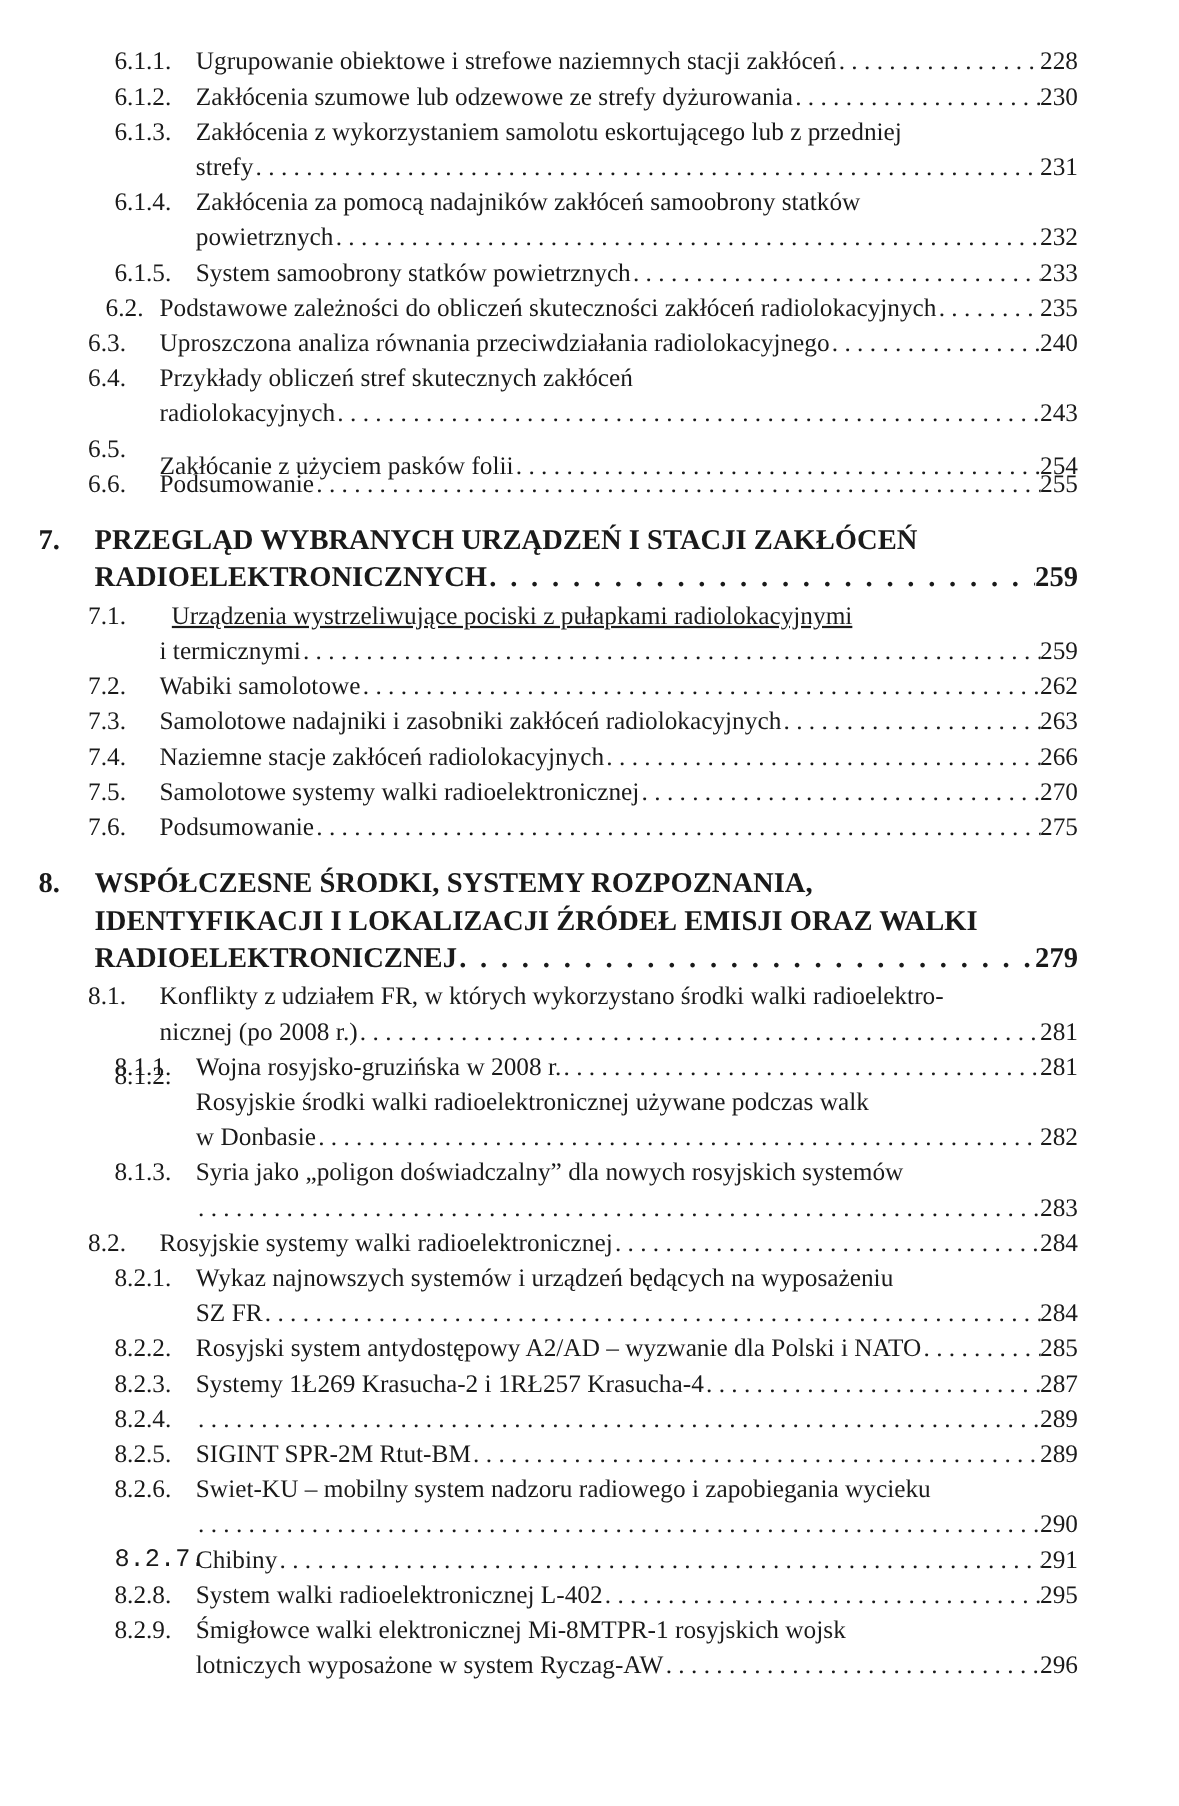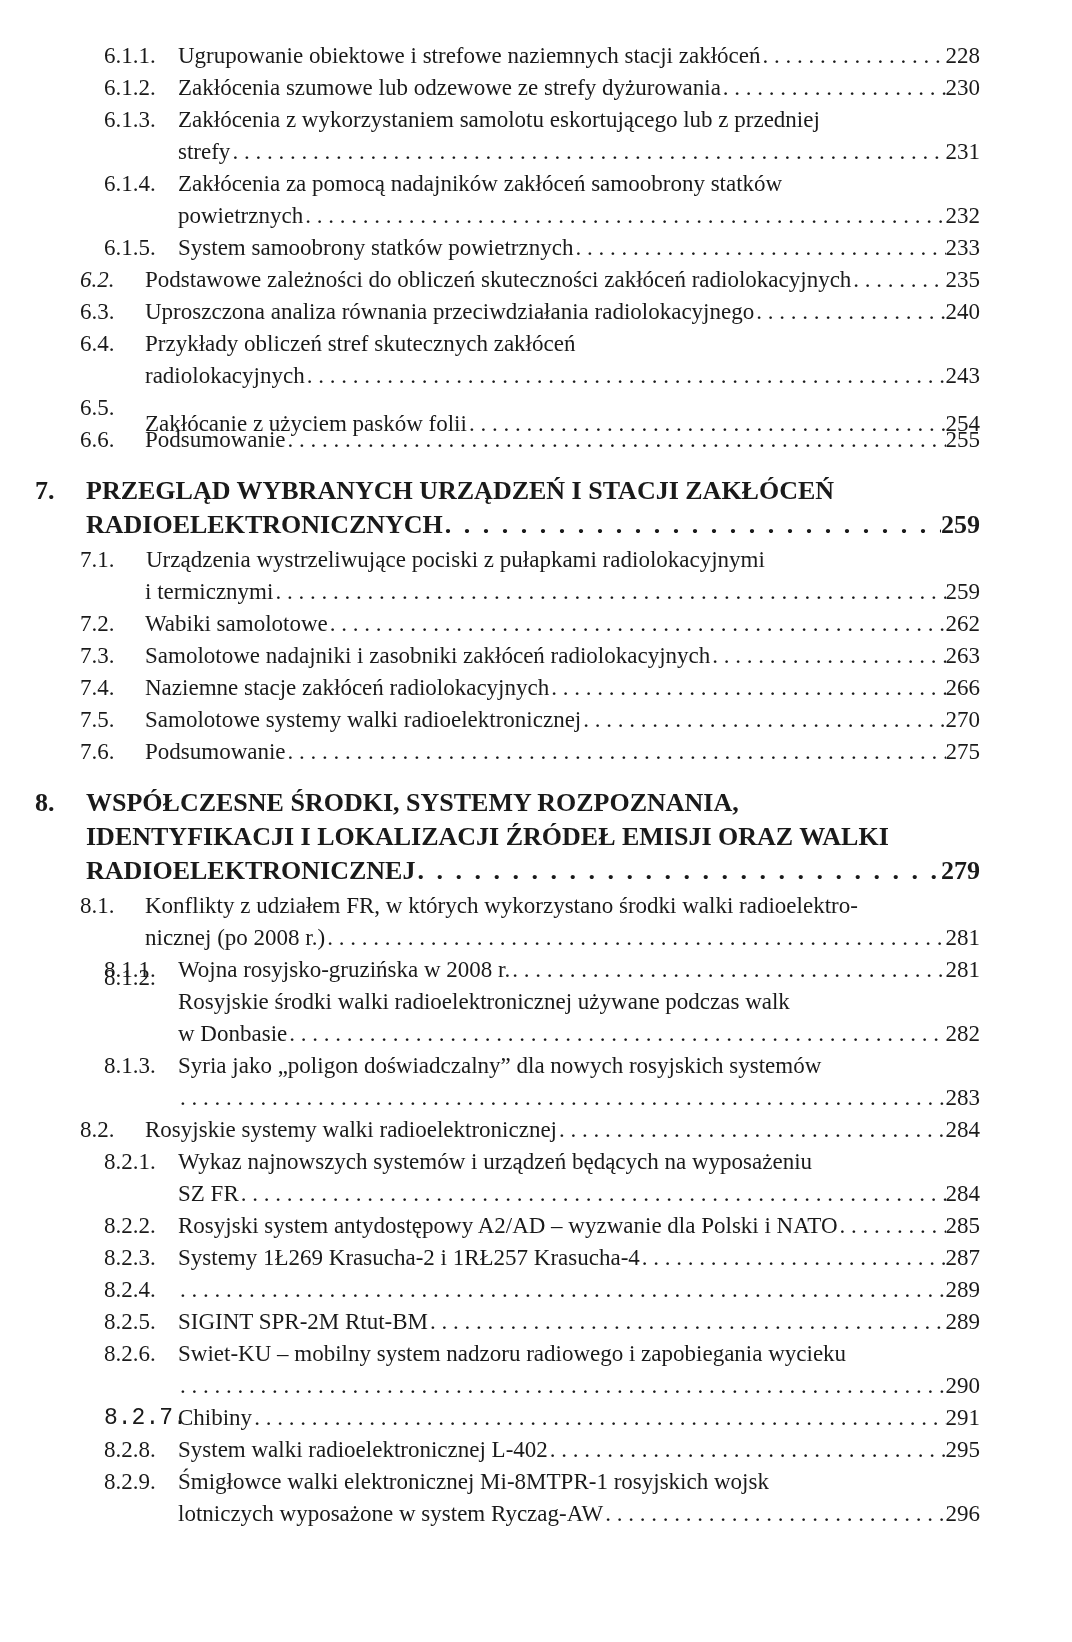--- a/index.html
+++ b/index.html
@@ -60,21 +60,21 @@
     </div>
     <div class="entry">
       <span class="num" style="left: 104px; top: 232px;">6.1.5.</span>
       <div class="line lead" style="left: 178px; top: 232px; width: 802px;">
         <span class="txt">System samoobrony statków powietrznych</span>
         <span class="dots"></span>
         <span class="pg">233</span>
       </div>
     </div>
     <div class="entry">
-      <span class="num" style="left: 80px; top: 264px; font-style: italic;">6.2.</span>
+      <span class="num" style="left: 96px; top: 264px;">6.2.</span>
       <div class="line lead" style="left: 145px; top: 264px; width: 835px;">
         <span class="txt">Podstawowe zależności do obliczeń skuteczności zakłóceń radiolokacyjnych</span>
         <span class="dots"></span>
         <span class="pg">235</span>
       </div>
     </div>
     <div class="entry">
       <span class="num" style="left: 80px; top: 296px;">6.3.</span>
       <div class="line lead" style="left: 145px; top: 296px; width: 835px;">
         <span class="txt">Uproszczona analiza równania przeciwdziałania radiolokacyjnego</span>
@@ -111,21 +111,21 @@
       <span class="num" style="left: 35px; top: 474px;">7.</span>
       <div class="line" style="left: 86px; top: 474px; width: 894px;"><span class="txt">PRZEGLĄD WYBRANYCH URZĄDZEŃ I STACJI ZAKŁÓCEŃ</span></div>
       <div class="line lead" style="left: 86px; top: 508px; width: 894px;">
         <span class="txt">RADIOELEKTRONICZNYCH</span>
         <span class="dots"></span>
         <span class="pg">259</span>
       </div>
     </div>
     <div class="entry">
       <span class="num" style="left: 80px; top: 544px;">7.1.</span>
-      <div class="line" style="left: 146px; top: 544px; width: 835px;"><span class="txt">Urządzenia wystrzeliwujące pociski z pułapkami radiolokacyjnymi</span></div>
+      <div class="line" style="left: 156px; top: 544px; width: 835px; text-decoration: underline;"><span class="txt">Urządzenia wystrzeliwujące pociski z pułapkami radiolokacyjnymi</span></div>
       <div class="line lead" style="left: 145px; top: 576px; width: 835px;">
         <span class="txt">i termicznymi</span>
         <span class="dots"></span>
         <span class="pg">259</span>
       </div>
     </div>
     <div class="entry">
       <span class="num" style="left: 80px; top: 608px;">7.2.</span>
       <div class="line lead" style="left: 145px; top: 608px; width: 835px;">
         <span class="txt">Wabiki samolotowe</span>

